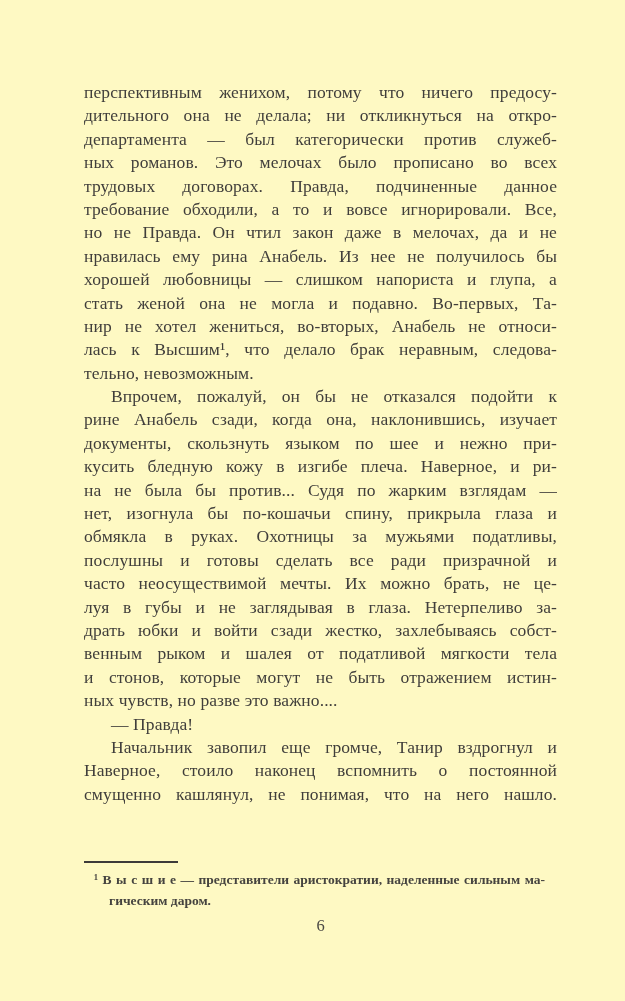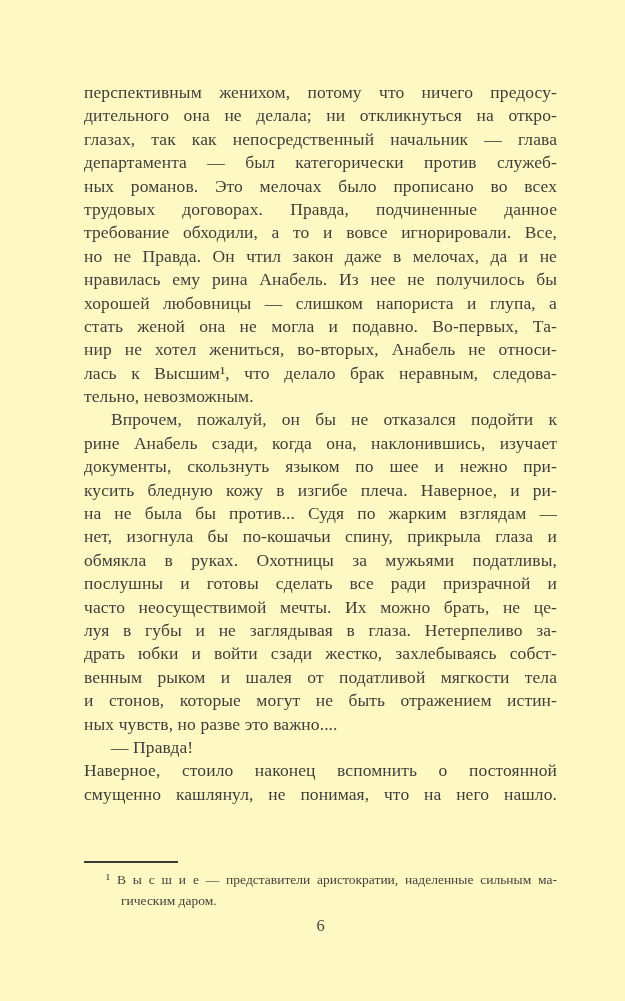--- a/index.html
+++ b/index.html
@@ -47,23 +47,24 @@
   .fn-divider {
     position: absolute;
     left: 84px;
     top: 861px;
     width: 94px;
     height: 2px;
     background: #3d3b39;
   }
   .footnote-block {
     position: absolute;
-    left: 84px;
+    left: 72px;
     top: 870px;
     width: 473px;
+    font-weight: bold;
   }
   .fn-line {
     height: 20.5px;
     overflow: hidden;
     font-size: 13.5px;
     line-height: 20.5px;
     text-align: justify;
     text-align-last: justify;
     -moz-text-align-last: justify;
     color: #45433f;
@@ -88,21 +89,20 @@
   }
 </style>
 </head>
 <body>
 
 <div class="page">
 
   <div class="text-block" id="body-text">
       <div class="line">перспективным женихом, потому что ничего предосу-</div>
       <div class="line">дительного она не делала; ни откликнуться на откро-</div>
-      <div class="line">глазах, так как непосредственный начальник — глава</div>
       <div class="line">департамента — был категорически против служеб-</div>
       <div class="line">ных романов. Это мелочах было прописано во всех</div>
       <div class="line">трудовых договорах. Правда, подчиненные данное</div>
       <div class="line">требование обходили, а то и вовсе игнорировали. Все,</div>
       <div class="line">но не Правда. Он чтил закон даже в мелочах, да и не</div>
       <div class="line">нравилась ему рина Анабель. Из нее не получилось бы</div>
       <div class="line">хорошей любовницы — слишком напориста и глупа, а</div>
       <div class="line">стать женой она не могла и подавно. Во-первых, Та-</div>
       <div class="line">нир не хотел жениться, во-вторых, Анабель не относи-</div>
       <div class="line">лась к Высшим¹, что делало брак неравным, следова-</div>
@@ -115,20 +115,21 @@
       <div class="line">нет, изогнула бы по-кошачьи спину, прикрыла глаза и</div>
       <div class="line">обмякла в руках. Охотницы за мужьями податливы,</div>
       <div class="line">послушны и готовы сделать все ради призрачной и</div>
       <div class="line">часто неосуществимой мечты. Их можно брать, не це-</div>
       <div class="line">луя в губы и не заглядывая в глаза. Нетерпеливо за-</div>
       <div class="line">драть юбки и войти сзади жестко, захлебываясь собст-</div>
       <div class="line">венным рыком и шалея от податливой мягкости тела</div>
       <div class="line">и стонов, которые могут не быть отражением истин-</div>
       <div class="line end">ных чувств, но разве это важно....</div>
       <div class="line indent end">— Правда!</div>
+      <div class="line indent">Начальник завопил еще громче, Танир вздрогнул и</div>
       <div class="line">Наверное, стоило наконец вспомнить о постоянной</div>
       <div class="line">смущенно кашлянул, не понимая, что на него нашло.</div>
     </div>
 
   <div class="fn-divider"></div>
 
   <div class="footnote-block" id="footnote-text">
       <div class="fn-line indent">¹ В ы с ш и е — представители аристократии, наделенные сильным ма-</div>
       <div class="fn-line end">гическим даром.</div>
     </div>

